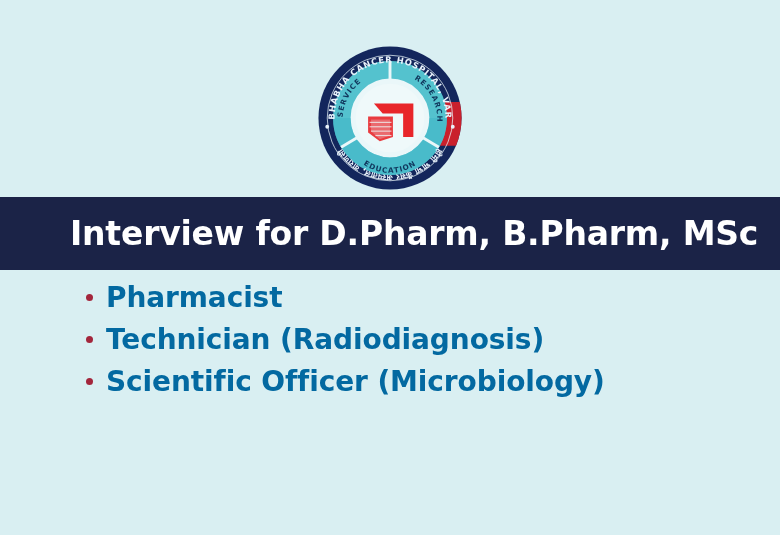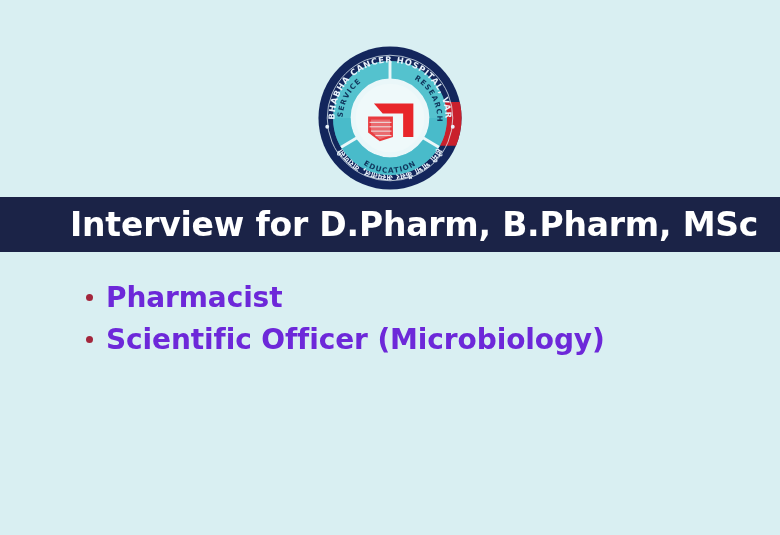--- a/index.html
+++ b/index.html
@@ -36,21 +36,21 @@
     width: 146px;
     height: 146px;
   }
 
   
   .title-band {
     position: absolute;
     left: 0;
     top: 197px;
     width: 780px;
-    height: 55px;
+    height: 73px;
     background: #1b2347;
     display: flex;
     align-items: center;
   }
   .title-text {
     color: #ffffff;
     font-size: 33px;
     font-weight: bold;
     letter-spacing: -0.2px;
     margin-left: 70px;
@@ -64,21 +64,21 @@
     left: 86px;
     top: 276px;
     margin: 0;
     padding: 0;
     list-style: none;
   }
   .bullet-item {
     display: flex;
     align-items: center;
     height: 42px;
-    color: #6d28d9;
+    color: #0369a1;
     font-size: 28px;
     font-weight: bold;
     letter-spacing: -0.1px;
     white-space: nowrap;
     font-family: "DejaVu Sans", sans-serif;
   }
   .bullet-dot {
     width: 7px;
     height: 7px;
     border-radius: 50%;
@@ -167,17 +167,21 @@
     <div class="title-text">Interview for D.Pharm, B.Pharm, MSc</div>
   </div>
 
   <ul class="bullet-list">
     <li class="bullet-item">
       <span class="bullet-dot"></span>
       <span>Pharmacist</span>
     </li>
     <li class="bullet-item">
       <span class="bullet-dot"></span>
+      <span>Technician (Radiodiagnosis)</span>
+    </li>
+    <li class="bullet-item">
+      <span class="bullet-dot"></span>
       <span>Scientific Officer (Microbiology)</span>
     </li>
   </ul>
 
 </div>
 
 </body></html>

